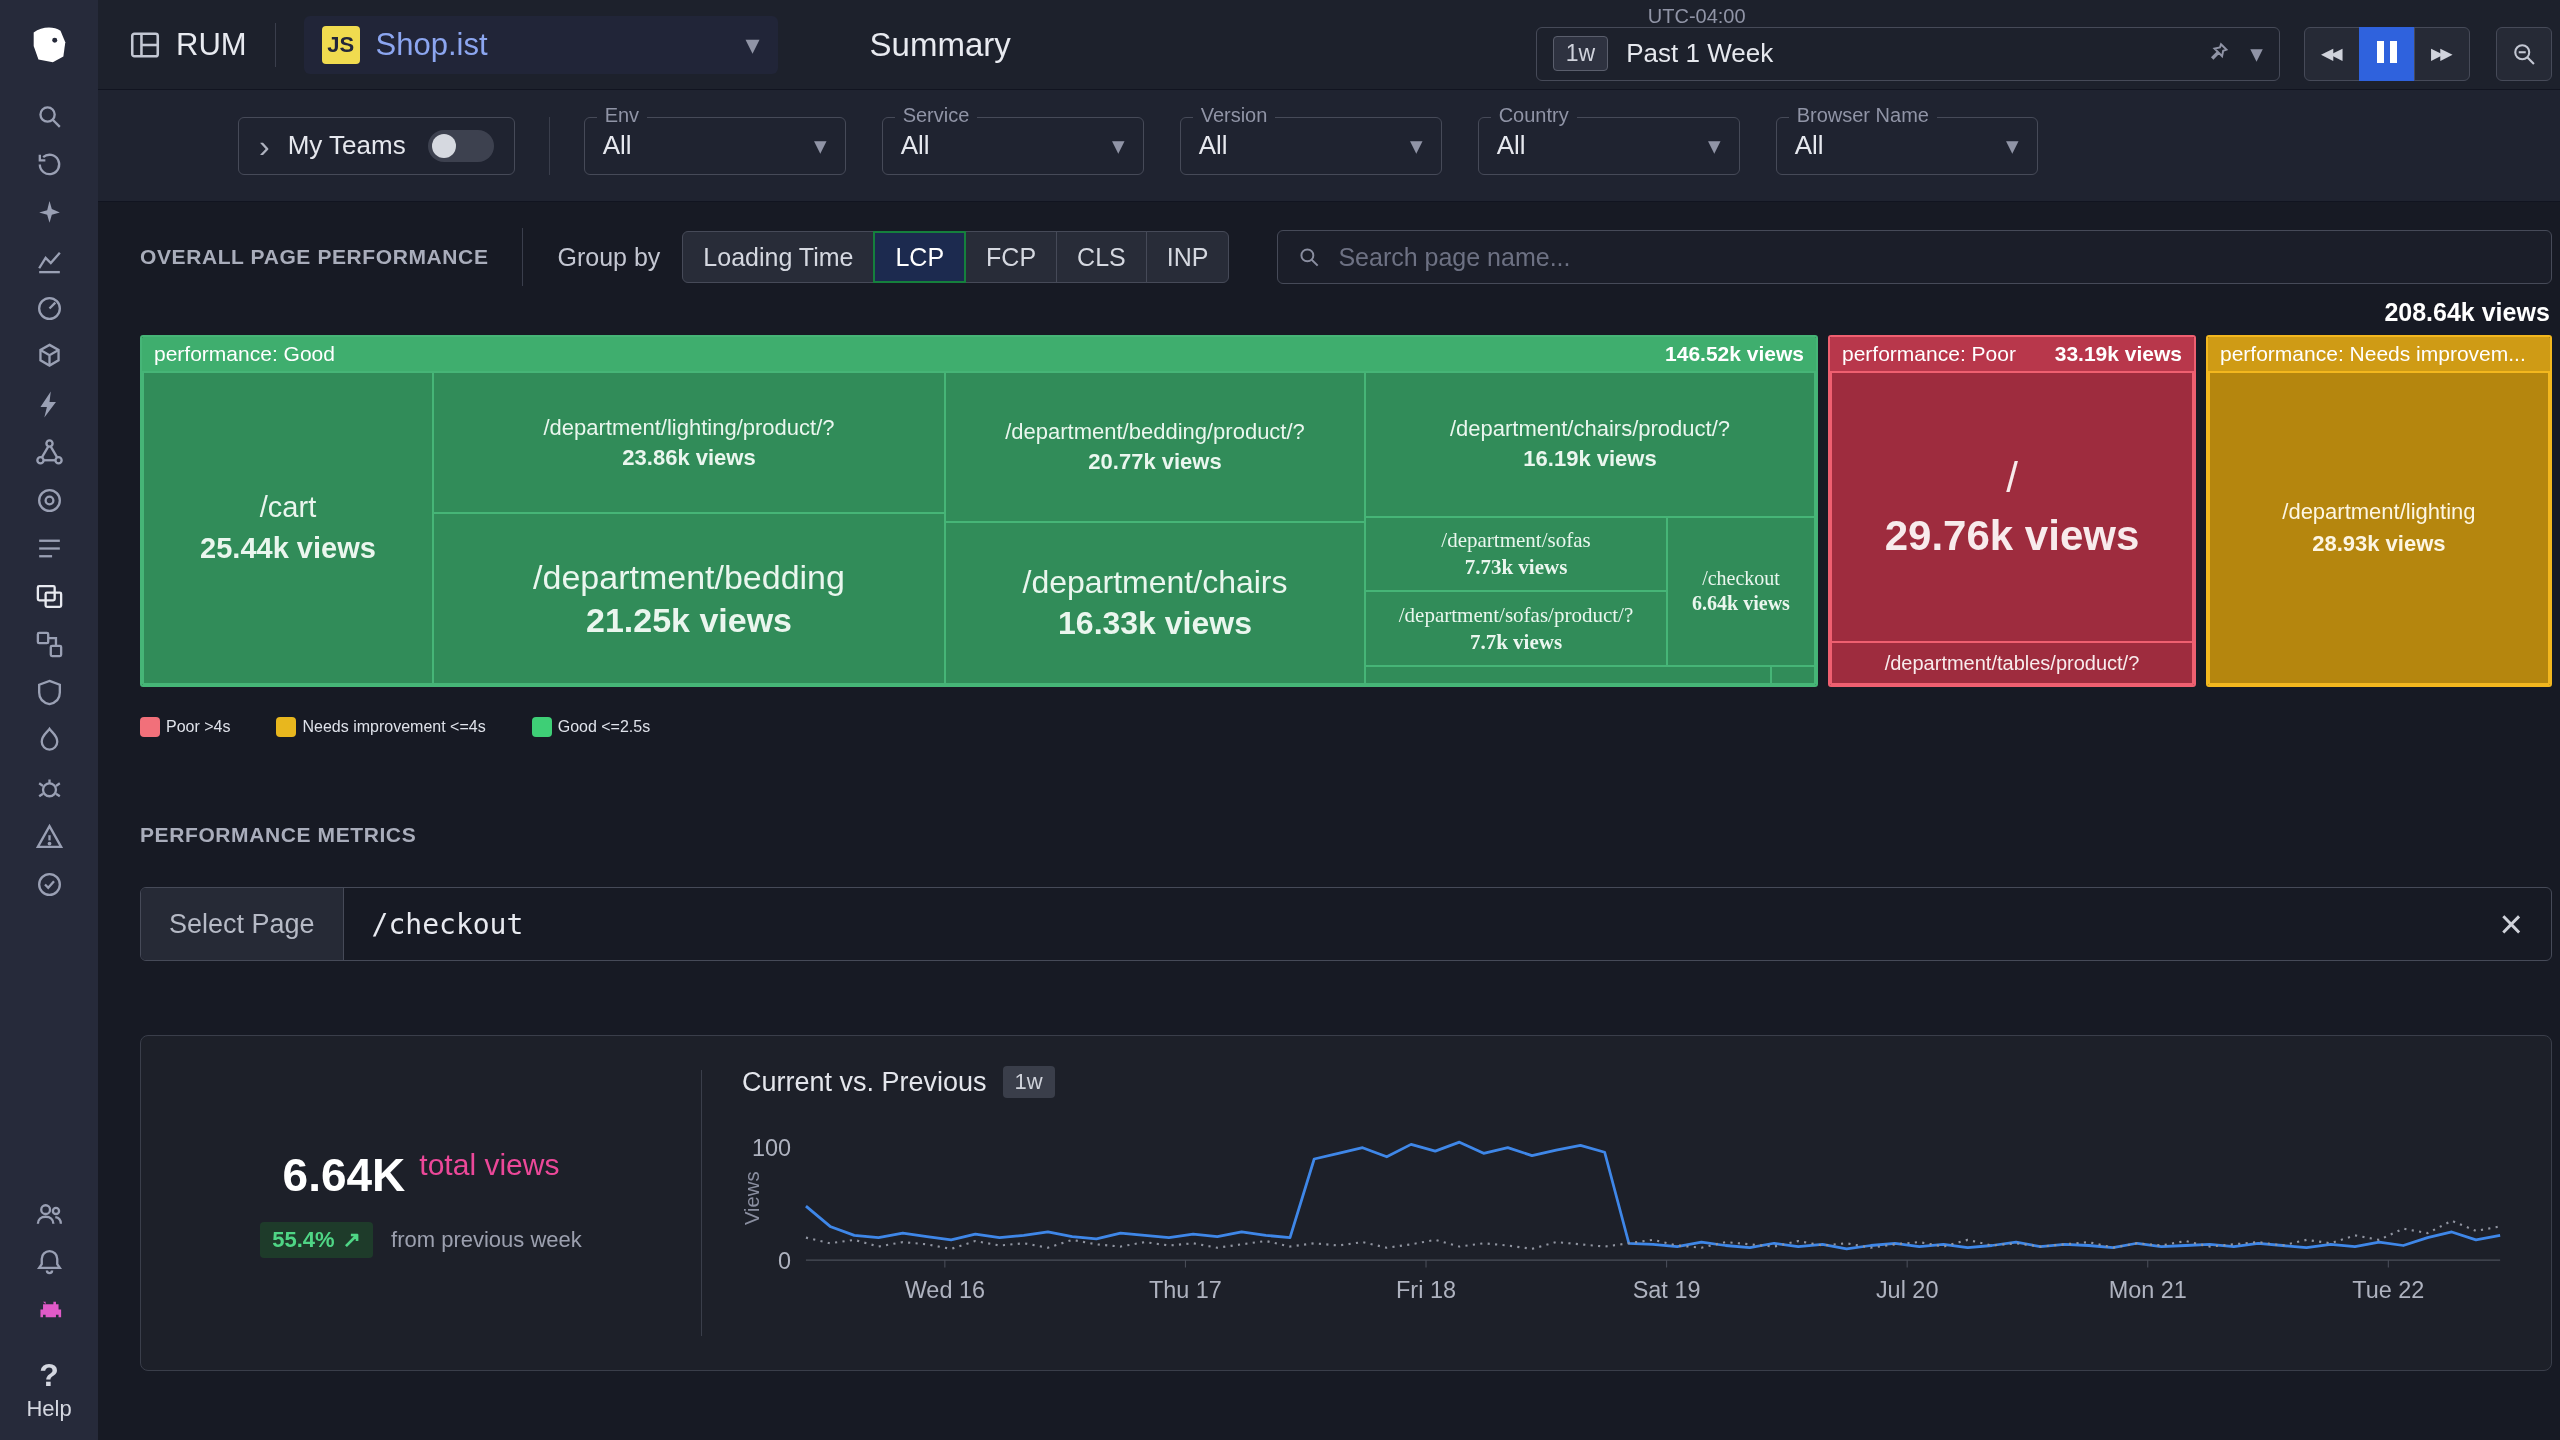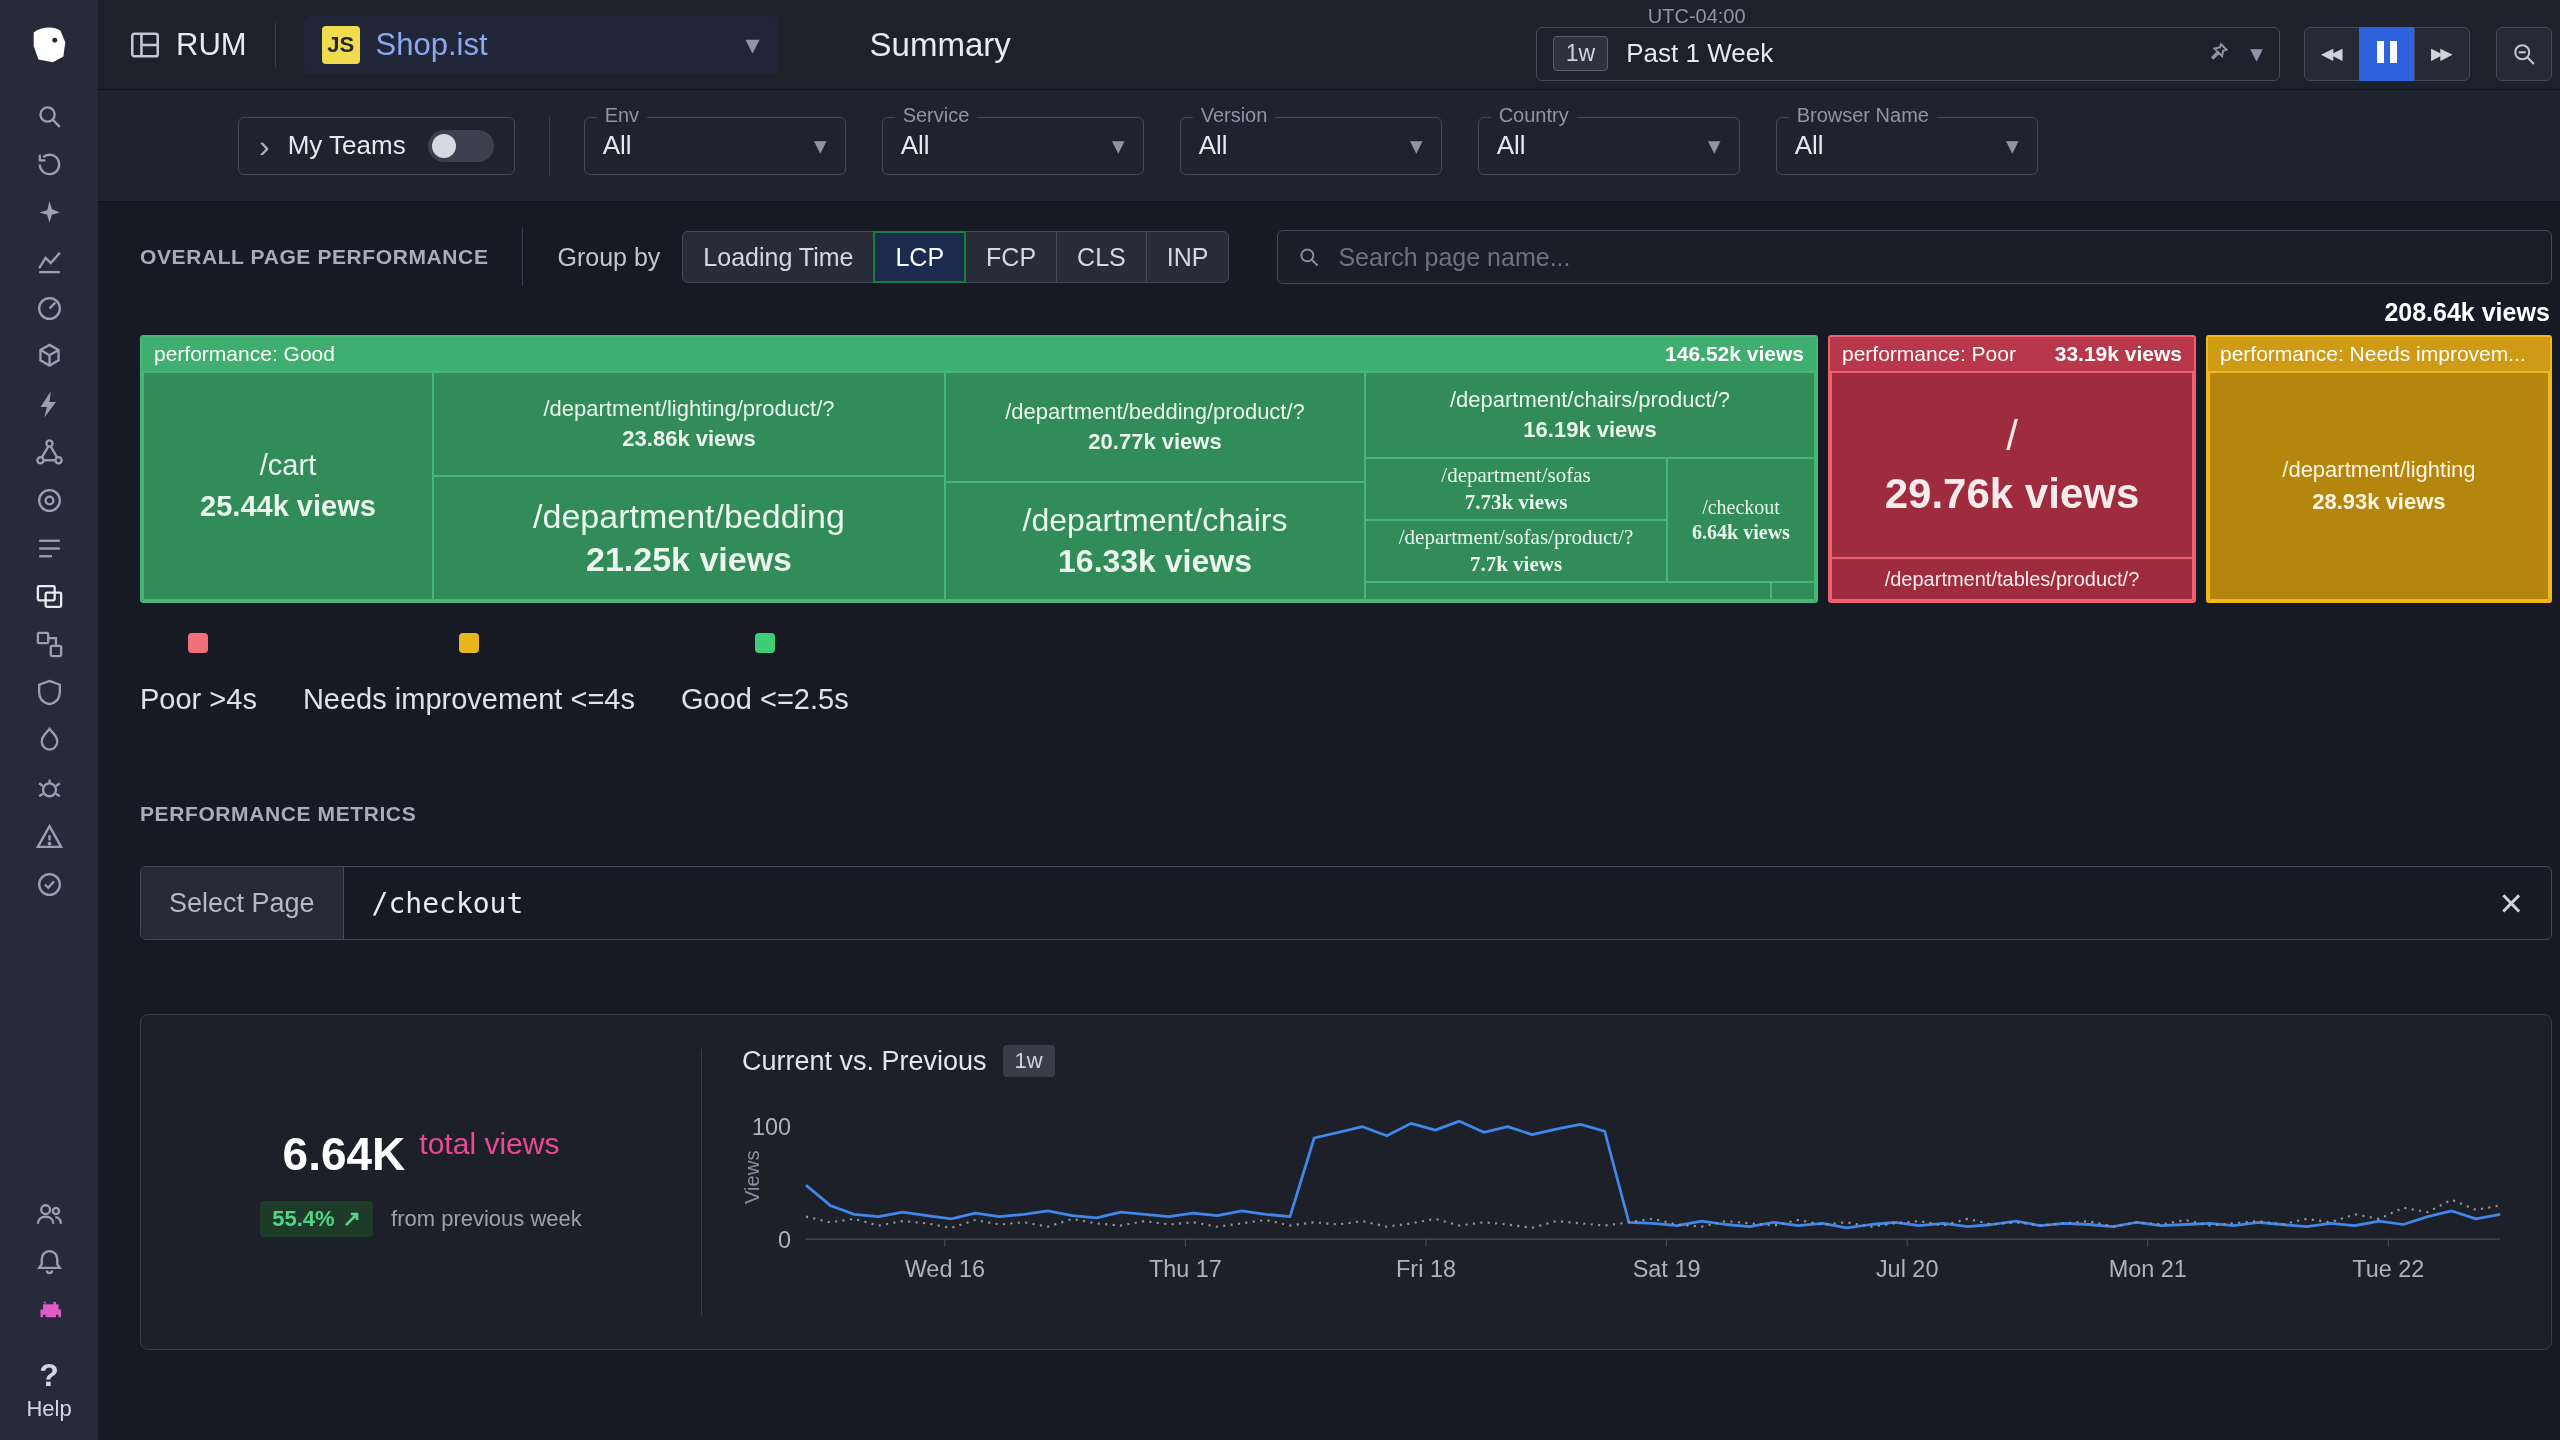--- a/index.html
+++ b/index.html
@@ -79,21 +79,21 @@
   .seg-btn.first { border-radius:6px 0 0 6px; margin-left:0; }
   .seg-btn.last { border-radius:0 6px 6px 0; }
   .seg-btn.active { background:#1c2a4f; border:2px solid #15803d; color:#fff; position:relative; z-index:2; }
   .search { margin-left:48px; flex:1; height:54px; border:1px solid #464a58; border-radius:6px; background:#1b1e29; display:flex; align-items:center; padding:0 18px; }
   .search svg { width:26px; height:26px; color:#8a8ea0; min-width:26px; }
   .search input { flex:1; background:transparent; border:none; outline:none; color:#e6e8ee; font-size:25px; margin-left:14px; font-family:inherit; }
   .search input::placeholder { color:#6d7183; }
   .total-views { text-align:right; font-size:25px; font-weight:bold; color:#ffffff; margin:12px 2px 8px 0; }
 
   
-  .treemap { display:flex; gap:10px; height:268px; }
+  .treemap { display:flex; gap:10px; height:352px; }
   .tm-group { display:flex; flex-direction:column; border-radius:3px; overflow:hidden; }
   .tm-group.good { flex:0 0 1678px; border:2px solid #46b577; }
   .tm-group.poor { flex:0 0 368px; border:2px solid #ef5f70; }
   .tm-group.warn { flex:1; border:2px solid #f3b71e; }
   .tm-head { height:34px; min-height:34px; display:flex; align-items:center; justify-content:space-between; padding:0 12px; font-size:21px; color:#fff; white-space:nowrap; overflow:hidden; }
   .good .tm-head { background:#3fae6e; }
   .poor .tm-head { background:#b8374b; }
   .warn .tm-head { background:#cf9b15; }
   .tm-views { font-weight:bold; margin-left:12px; }
   .tm-body { flex:1; display:flex; gap:2px; padding:2px; }
@@ -120,21 +120,21 @@
   .p3{font-size:34px} .v3{font-size:34px;font-weight:bold;margin-top:4px}
   .p4{font-size:32px} .v4{font-size:32px;font-weight:bold;margin-top:4px}
   .p5{font-size:21px} .v5{font-size:21px;font-weight:bold;margin-top:2px}
   .p6{font-size:20px} .v6{font-size:20px;font-weight:bold;margin-top:2px}
   .p7{font-size:42px} .v7{font-size:42px;font-weight:bold;margin-top:10px}
   .p8{font-size:20px}
   .p9{font-size:22px} .v9{font-size:22px;font-weight:bold;margin-top:6px}
 
   
   .legend { display:flex; gap:46px; margin-top:30px; align-items:center; }
-  .legend-item { display:flex; align-items:center; gap:30px; font-size:29px; color:#dfe2ea;flex-direction:column; }
+  .legend-item { display:flex; align-items:center; gap:6px; font-size:16px; color:#dfe2ea; }
   .swatch { width:20px; height:20px; border-radius:4px; background:#888; }
 
   
   .metrics-title { margin-top:86px; font-size:21px; font-weight:bold; color:#a9adbb; letter-spacing:0.6px; }
   .select-page { margin-top:40px; height:74px; border:1px solid #464a58; border-radius:6px; display:flex; align-items:center; background:#171a24; overflow:hidden; }
   .sp-label { height:100%; display:flex; align-items:center; padding:0 28px; background:#262a36; border-right:1px solid #464a58; font-size:27px; color:#b6bac6; cursor:pointer; white-space:nowrap; }
   .sp-value { margin-left:28px; font-size:28px; font-family:"DejaVu Sans Mono", monospace; color:#e8eaf0; }
   .sp-clear { margin-left:auto; margin-right:28px; font-size:40px; line-height:1; color:#cfd2da; cursor:pointer; }
 
   

